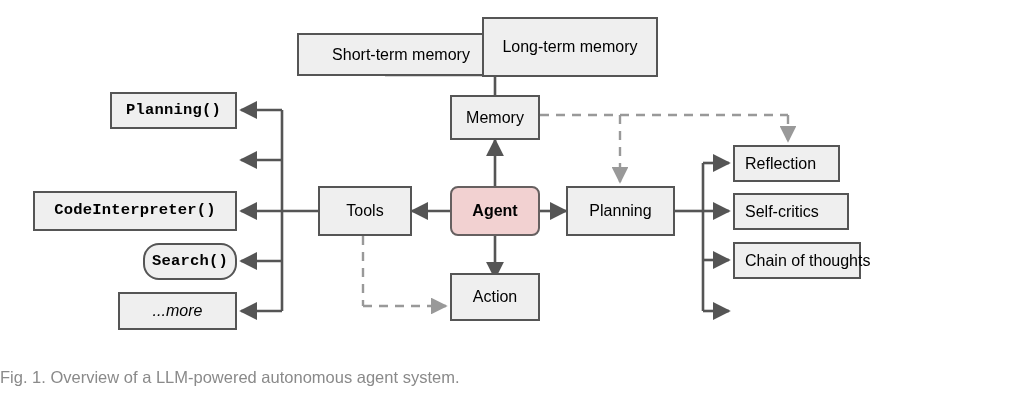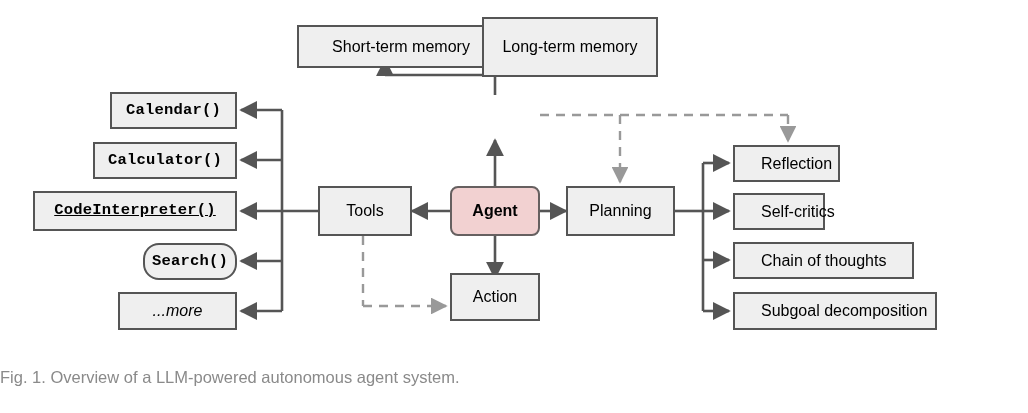--- a/index.html
+++ b/index.html
@@ -46,21 +46,21 @@
     font-size: 15.5px;
     letter-spacing: 0.2px;
   }
   .node.agent {
     background: #f2d1d1;
     border-color: #666060;
     font-weight: bold;
   }
   .node.left-text {
     justify-content: flex-start;
-    padding-left: 26px;
+    padding-left: 10px;
   }
   #caption {
     position: absolute;
     left: 0;
     top: 368px;
     width: 1028px;
     text-align: left;
     color: #8a8a8a;
     font-size: 16.5px;
     font-family: "Liberation Sans", sans-serif;
@@ -118,64 +118,61 @@
       <path d="M 620 115 L 620 182" marker-end="url(#arrow-dashed)"></path>
 
       <path d="M 620 115 L 788 115"></path>
       <path d="M 788 115 L 788 141" marker-end="url(#arrow-dashed)"></path>
 
       <path d="M 363 236 L 363 306"></path>
       <path d="M 363 306 L 446 306" marker-end="url(#arrow-dashed)"></path>
     </g>
   </svg>
 
-  <div class="node" style="left:297px; top:25px; width:208px; height:43px;">
+  <div class="node" style="left:297px; top:33px; width:208px; height:43px;">
     <span>Short-term memory</span>
   </div>
   <div class="node" style="left:482px; top:17px; width:176px; height:60px;">
     <span>Long-term memory</span>
   </div>
 
+  <div class="node" style="left:450px; top:95px; width:90px; height:45px;">
+    <span>Memory</span>
+  </div>
   <div class="node" style="left:318px; top:186px; width:94px; height:50px;">
     <span>Tools</span>
   </div>
   <div class="node agent" style="left:450px; top:186px; width:90px; height:50px;border-radius:8px;">
     <span>Agent</span>
   </div>
   <div class="node" style="left:566px; top:186px; width:109px; height:50px;">
     <span>Planning</span>
   </div>
   <div class="node" style="left:450px; top:273px; width:90px; height:48px;">
     <span>Action</span>
   </div>
 
   <div class="node mono" style="left:110px; top:92px; width:127px; height:37px;">
-    <span>Calendar()</span>
+    <span>Planning()</span>
   </div>
-  <div class="node mono" style="left:93px; top:142px; width:144px; height:37px;">
-    <span>Calculator()</span>
-  </div>
-  <div class="node mono" style="left:33px; top:191px; width:204px; height:40px;text-decoration:underline;">
+  <div class="node mono" style="left:33px; top:191px; width:204px; height:40px;">
     <span>CodeInterpreter()</span>
   </div>
   <div class="node mono" style="left:143px; top:243px; width:94px; height:37px;border-radius:16px;">
     <span>Search()</span>
   </div>
   <div class="node" style="left:118px; top:292px; width:119px; height:38px;font-style:italic;">
     <span>...more</span>
   </div>
 
   <div class="node left-text" style="left:733px; top:145px; width:107px; height:37px;">
     <span>Reflection</span>
   </div>
-  <div class="node left-text" style="left:733px; top:193px; width:92px; height:37px;">
+  <div class="node left-text" style="left:733px; top:193px; width:116px; height:37px;">
     <span>Self-critics</span>
   </div>
-  <div class="node left-text" style="left:733px; top:242px; width:181px; height:37px;">
+  <div class="node left-text" style="left:733px; top:242px; width:128px; height:37px;">
     <span>Chain of thoughts</span>
-  </div>
-  <div class="node left-text" style="left:733px; top:292px; width:204px; height:38px;">
-    <span>Subgoal decomposition</span>
   </div>
 
   <div id="caption">Fig. 1. Overview of a LLM-powered autonomous agent system.</div>
 
 </div>
 
 </body></html>

